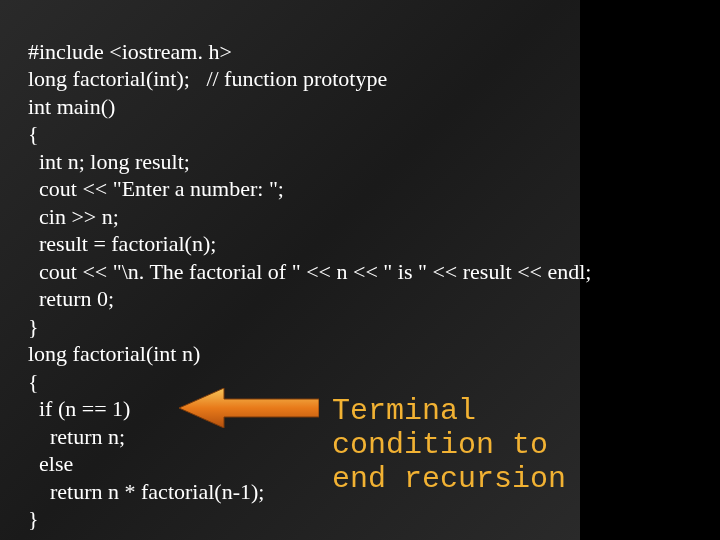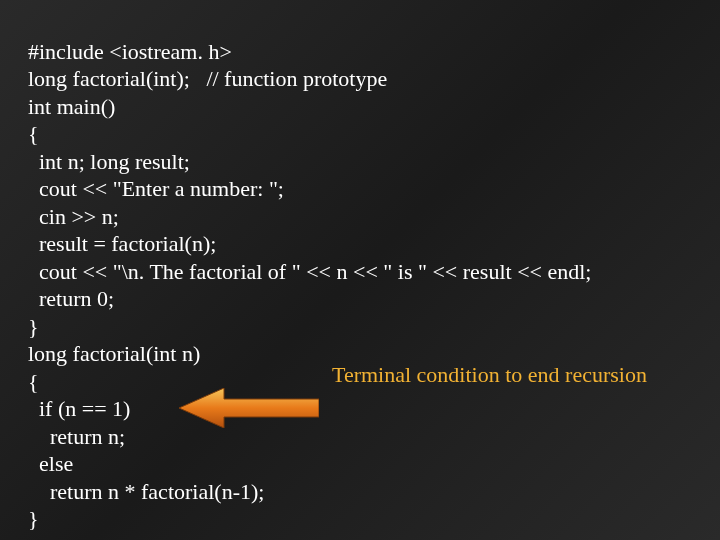--- a/index.html
+++ b/index.html
@@ -6,39 +6,39 @@
     margin: 0;
     padding: 0;
     background: #000;
     width: 720px;
     height: 540px;
     overflow: hidden;
     font-family: "Times New Roman", Times, serif;
   }
   .slide {
     background: linear-gradient(135deg, #2a2a2a 0%, #1a1a1a 50%, #2a2a2a 100%);
-    width: 720px;
+    width: 580px;
     height: 540px;
     position: relative;
     box-sizing: border-box;
     padding: 10px 0 0 28px;
   }
   .code {
     color: #fff;
     font-size: 22px;
     line-height: 1.25;
     white-space: pre;
   }
   .annotation {
     position: absolute;
-    font-family: Liberation Serif, serif;
+    font-family: Liberation Mono, monospace;
     color: #f2b233;
-    font-size: 22px;
+    font-size: 30px;
     left: 332px;
-    top: 362px;
+    top: 394px;
   }
   .arrow {
     position: absolute;
     left: 179px;
     top: 388px;
     width: 140px;
     height: 40px;
   }
 </style>
 </head>

